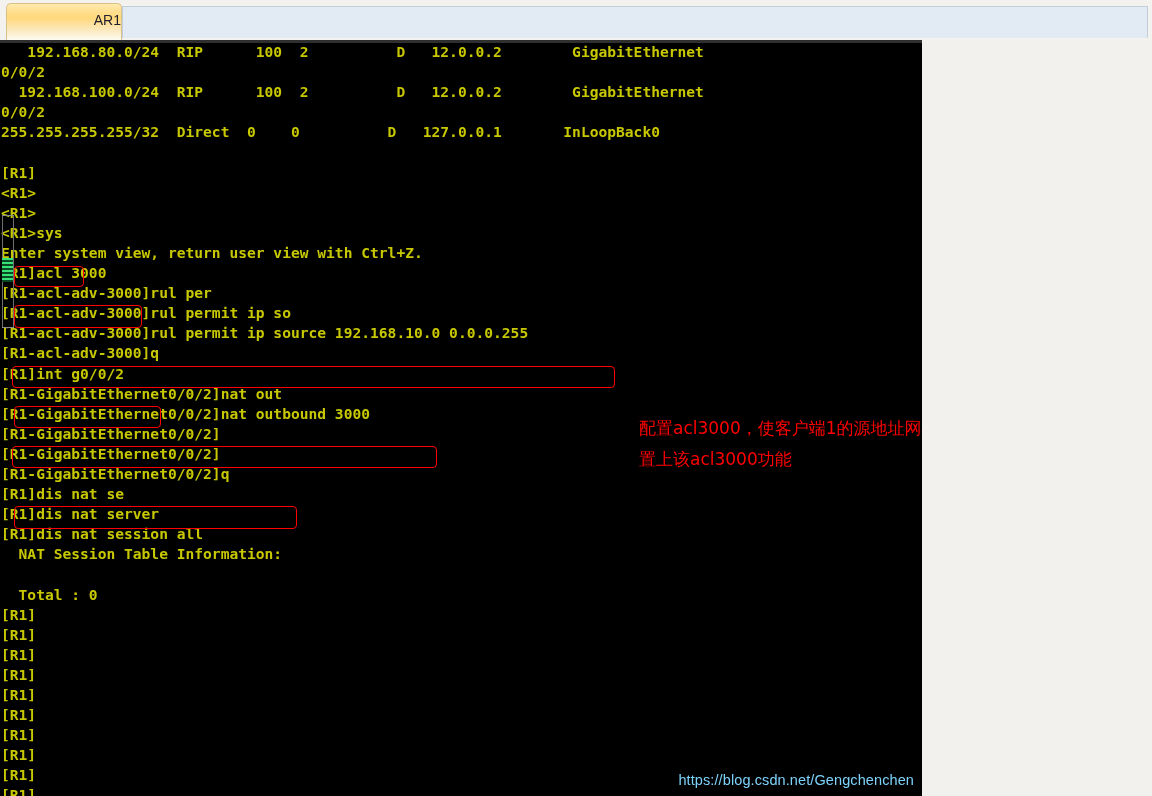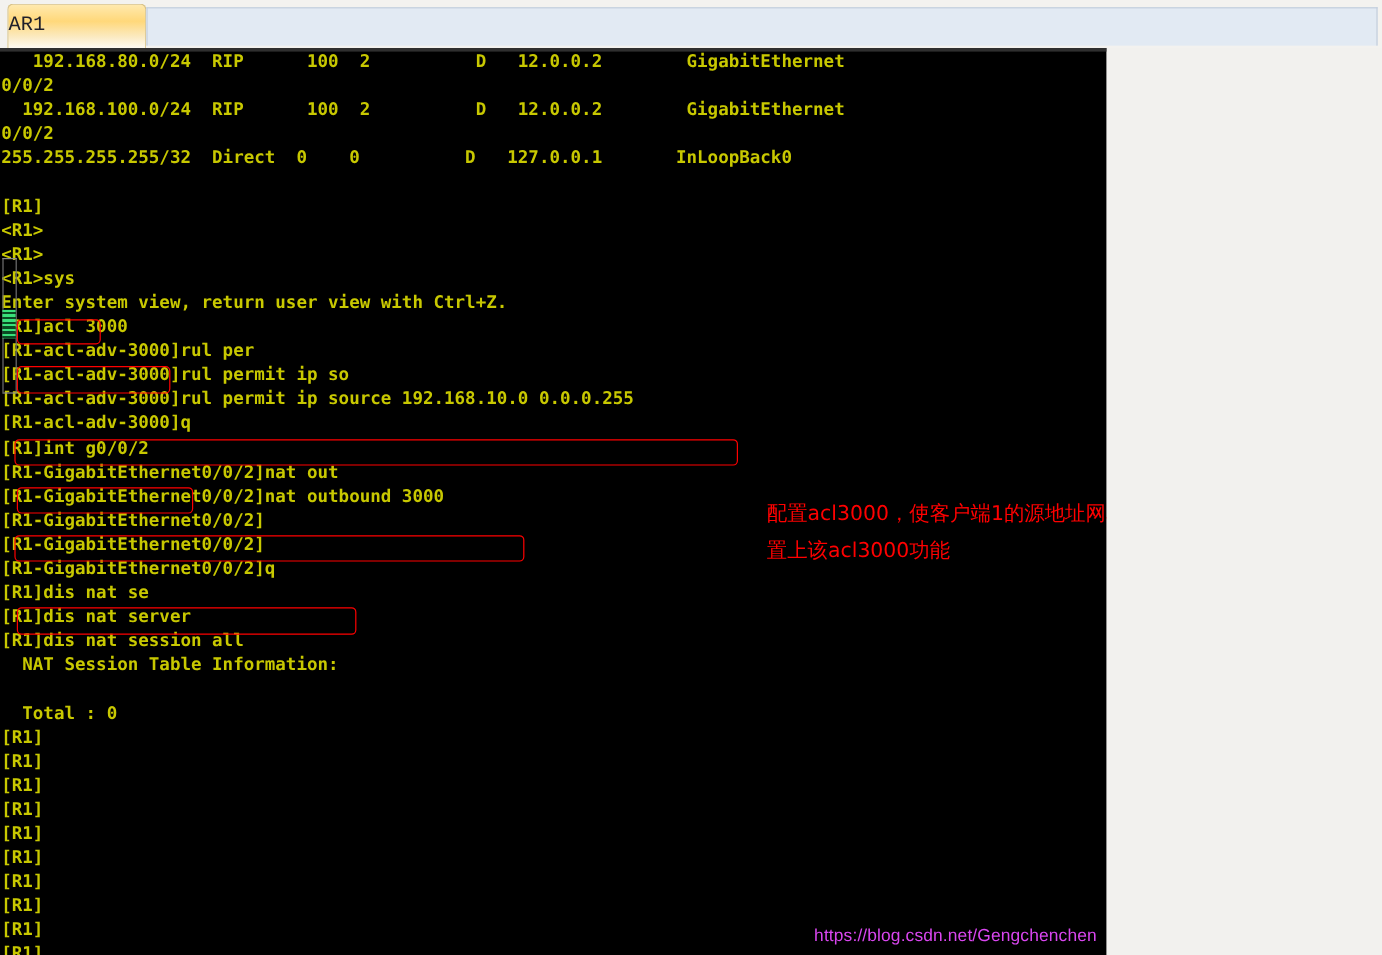--- a/index.html
+++ b/index.html
@@ -49,24 +49,24 @@
     border-bottom: none;
     border-top-left-radius: 5px;
     border-top-right-radius: 5px;
     box-sizing: border-box;
     cursor: pointer;
   }
   .tab-label {
     position: absolute;
     left: 0; right: 0;
     top: 8px;
-    text-align: left;
-    font-size: 17px;
+    text-align: right;
+    font-size: 14px;
     color: #1f1f2b;
-    font-family: Liberation Mono, monospace;
+    font-family: Liberation Sans, sans-serif;
   }
 
   
   .terminal {
     position: absolute;
     left: 0; top: 40px;
     width: 922px;
     height: 756px;
     background: #000000;
     overflow: hidden;
@@ -146,21 +146,21 @@
     font-size: 17px;
     line-height: 30.5px;
     white-space: pre-line;
   }
 
   
   .watermark {
     position: absolute;
     right: 8px;
     bottom: 8px;
-    color: #d946ef;
+    color: #7dd3fc;
     font-family: "Liberation Sans", sans-serif;
     font-size: 14.5px;
     letter-spacing: 0.1px;
   }
 </style>
 </head>
 <body>
 
 <div id="app">
 

